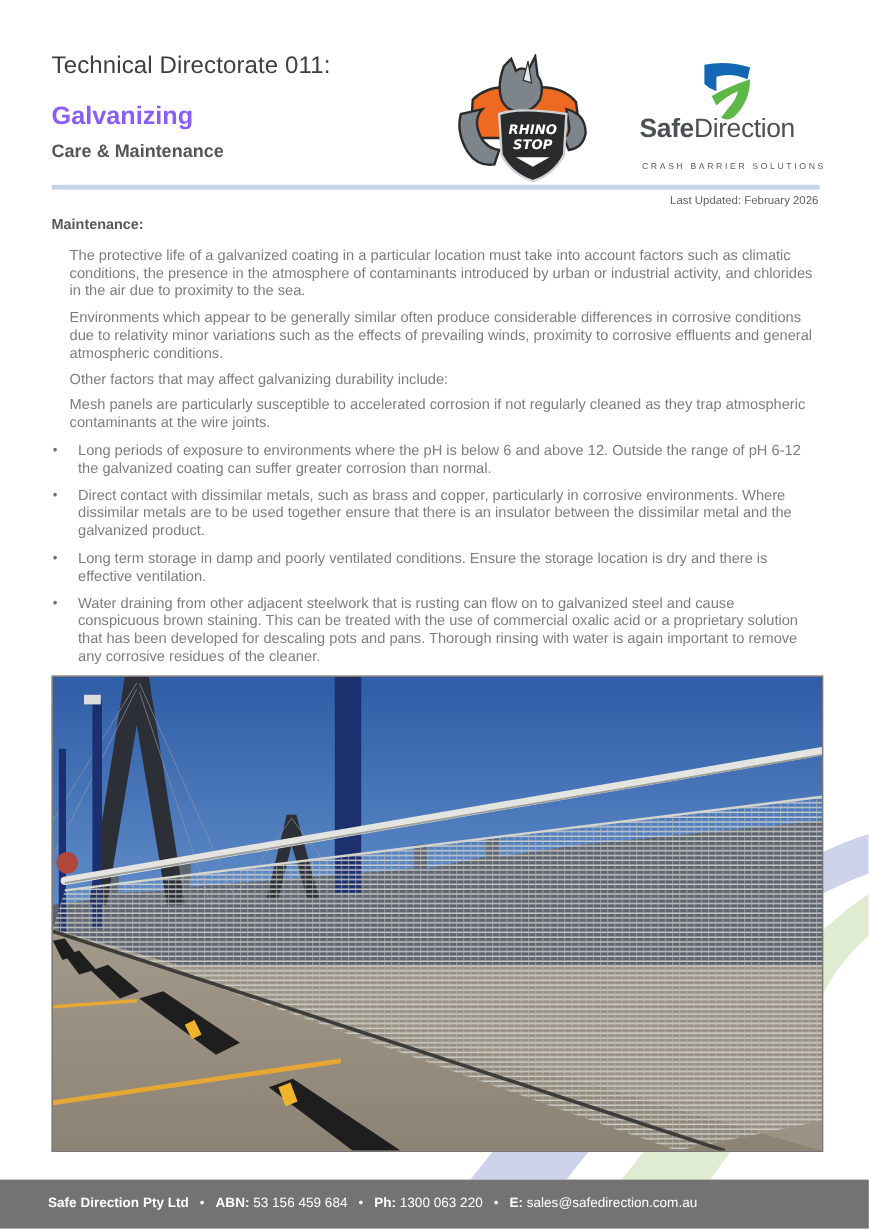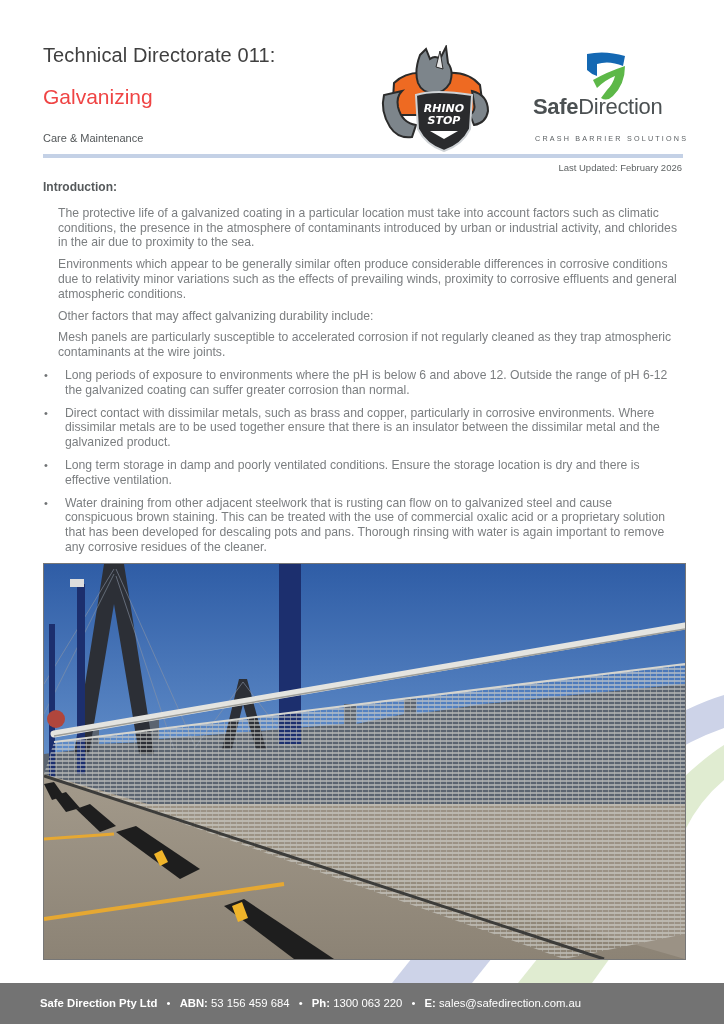--- a/index.html
+++ b/index.html
@@ -6,22 +6,22 @@
   body {
     width: 724px; height: 1024px; position: relative; overflow: hidden;
     background: #ffffff;
     font-family: "Liberation Sans", "DejaVu Sans", sans-serif;
     color: #5f6364;
   }
   .abs { position: absolute; }
 
   
   .doc-title { left: 43px; top: 44px; font-size: 20px; color: #404040; font-weight: 400; letter-spacing: 0.1px; }
-  .doc-subject { left: 43px; top: 85px; font-size: 21px; font-weight: 400; color: #ef4444; }
-  .doc-subtitle { left: 43px; top: 132px; font-size: 11px; font-weight: 400; color: #535759; }
+  .doc-subject { left: 43px; top: 85px; font-size: 21px; font-weight: 700; color: #8b5cf6; }
+  .doc-subtitle { left: 43px; top: 118px; font-size: 15px; font-weight: 700; color: #535759; }
 
   .rhino-logo { left: 376px; top: 45px; width: 118px; height: 110px; font-style: italic; }
   .sd-wordmark { left: 533px; top: 94px; font-size: 22px; color: #4b5052; letter-spacing: -0.3px; }
   .sd-wordmark b { font-weight: 700; }
   .sd-tagline { left: 535px; top: 134px; font-size: 7.2px; letter-spacing: 2.2px; color: #5a5f62; }
 
   .divider { left: 43px; top: 154px; width: 640px; height: 4px; background: #c4d1e6; }
   .last-updated { right: 42px; top: 162px; font-size: 9.5px; color: #5f6364; text-align: center; }
 
   
@@ -74,21 +74,21 @@
     <path d="M10 30 Q24 22 42 16 Q42 34 30 46 Q24 52 18 48 L24 40 Q30 34 32 26 Q22 30 14 38 Z" fill="#5db848"></path>
   </svg>
 </div>
 <div class="abs sd-wordmark"><b>Safe</b><span>Direction</span></div>
 <div class="abs sd-tagline">CRASH BARRIER SOLUTIONS</div>
 
 <div class="abs divider"></div>
 <div class="abs last-updated">Last Updated: February 2026</div>
 
 <div class="abs content">
-  <div class="intro-heading">Introduction:</div>
+  <div class="intro-heading">Maintenance:</div>
   <p>The protective life of a galvanized coating in a particular location must take into account factors such as climatic conditions, the presence in the atmosphere of contaminants introduced by urban or industrial activity, and chlorides in the air due to proximity to the sea.</p>
   <p>Environments which appear to be generally similar often produce considerable differences in corrosive conditions due to relativity minor variations such as the effects of prevailing winds, proximity to corrosive effluents and general atmospheric conditions.</p>
   <p>Other factors that may affect galvanizing durability include:</p>
   <p>Mesh panels are particularly susceptible to accelerated corrosion if not regularly cleaned as they trap atmospheric contaminants at the wire joints.</p>
   <ul>
     <li><span class="bullet">•</span><span>Long periods of exposure to environments where the pH is below 6 and above 12. Outside the range of pH 6-12 the galvanized coating can suffer greater corrosion than normal.</span></li>
     <li><span class="bullet">•</span><span>Direct contact with dissimilar metals, such as brass and copper, particularly in corrosive environments. Where dissimilar metals are to be used together ensure that there is an insulator between the dissimilar metal and the galvanized product.</span></li>
     <li><span class="bullet">•</span><span>Long term storage in damp and poorly ventilated conditions. Ensure the storage location is dry and there is effective ventilation.</span></li>
     <li><span class="bullet">•</span><span>Water draining from other adjacent steelwork that is rusting can flow on to galvanized steel and cause conspicuous brown staining. This can be treated with the use of commercial oxalic acid or a proprietary solution that has been developed for descaling pots and pans. Thorough rinsing with water is again important to remove any corrosive residues of the cleaner.</span></li>
   </ul>

